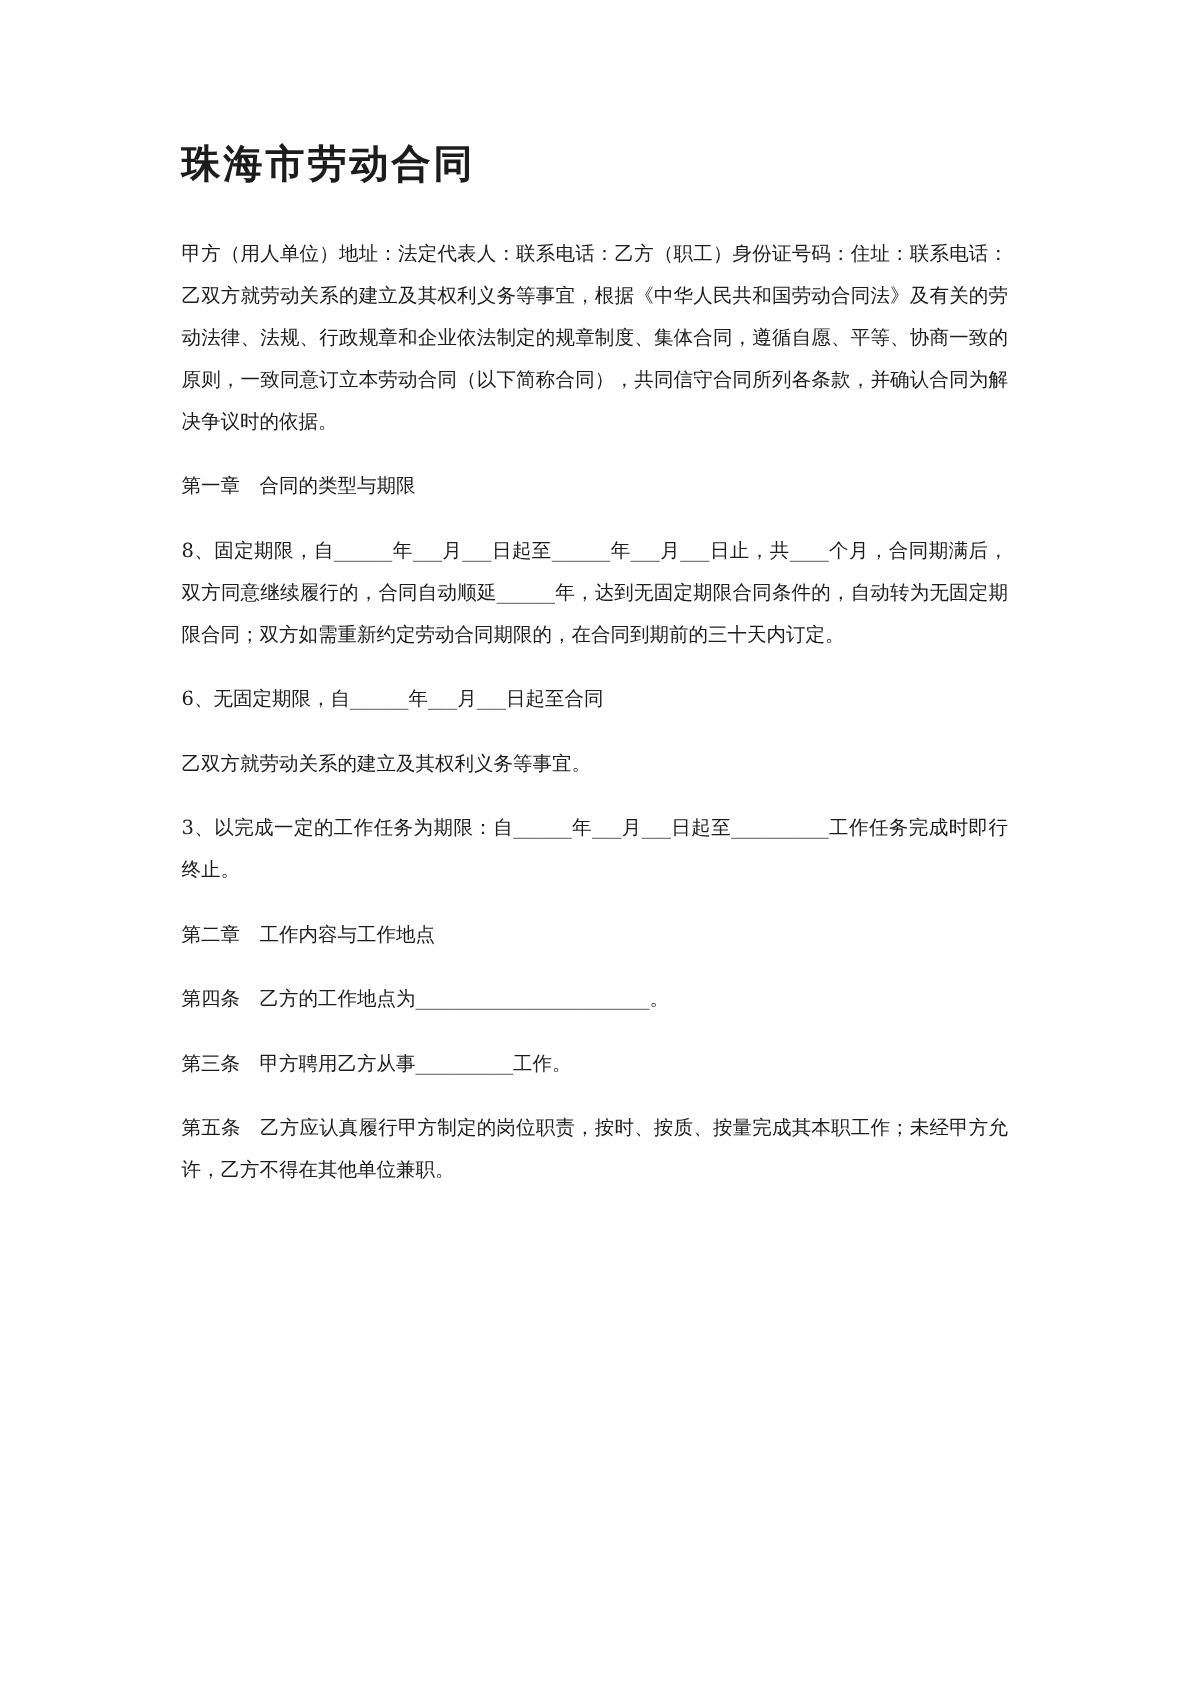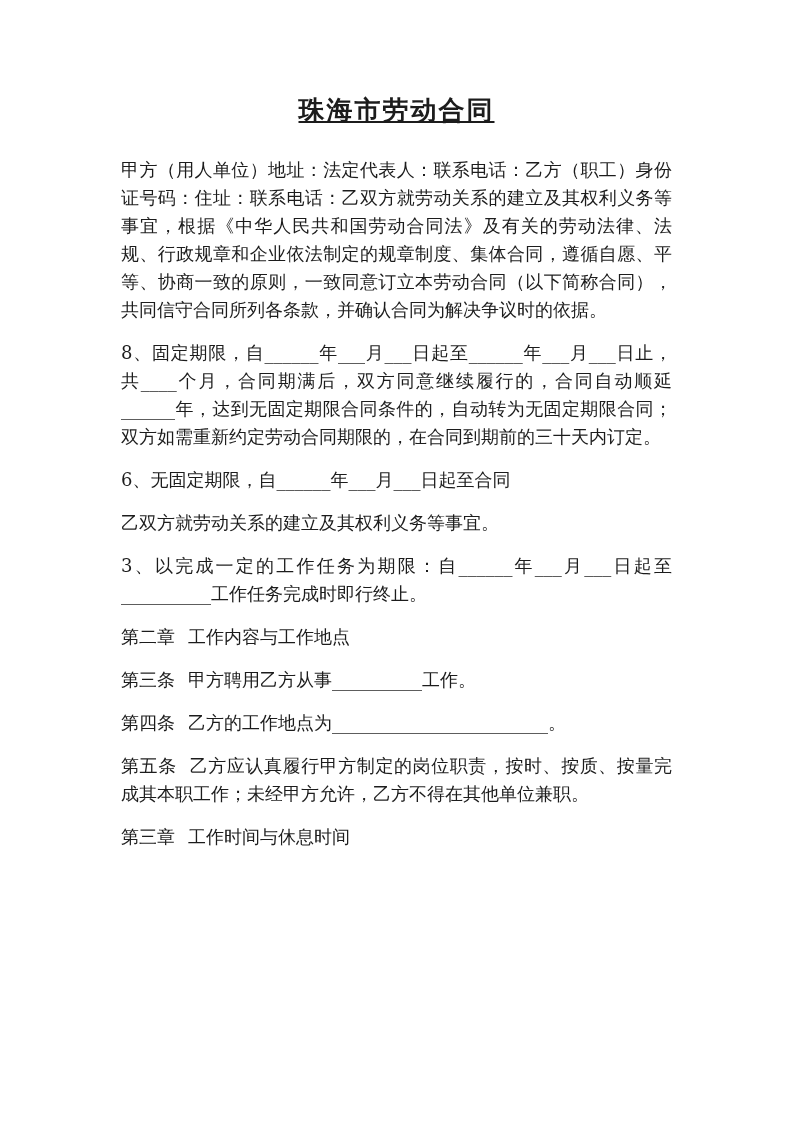--- a/index.html
+++ b/index.html
@@ -17,51 +17,49 @@
       padding: 90px 121px 0 121px;
       overflow: hidden;
       font-family: "DejaVu Serif", "Liberation Serif", serif;
       color: #1c1c1c;
     }
     .doc-title {
       margin: 0;
       font-size: 26px;
       line-height: 40px;
       font-weight: bold;
-      text-align: center;
       letter-spacing: 2px;
-      text-decoration: underline;
     }
     .doc-body {
       margin: 0;
     }
     .para {
       margin: 15px 0;
-      font-size: 18px;
+      font-size: 13px;
       line-height: 28px;
       text-align: justify;
       word-break: break-word;
     }
     .para:first-child {
       margin-top: 26px;
     }
     .clause-label {
       margin-right: 13px;
     }
   </style>
 </head>
 <body>
 
 <div class="page">
   <h1 class="doc-title">珠海市劳动合同</h1>
   <div class="doc-body">
       <p class="para"><span>甲方（用人单位）地址：法定代表人：联系电话：乙方（职工）身份证号码：住址：联系电话：乙双方就劳动关系的建立及其权利义务等事宜，根据《中华人民共和国劳动合同法》及有关的劳动法律、法规、行政规章和企业依法制定的规章制度、集体合同，遵循自愿、平等、协商一致的原则，一致同意订立本劳动合同（以下简称合同），共同信守合同所列各条款，并确认合同为解决争议时的依据。</span></p>
+      <p class="para"><span class="clause-label">第一章</span><span>合同的类型与期限</span></p>
       <p class="para"><span>8、固定期限，自______年___月___日起至______年___月___日止，共____个月，合同期满后，双方同意继续履行的，合同自动顺延______年，达到无固定期限合同条件的，自动转为无固定期限合同；双方如需重新约定劳动合同期限的，在合同到期前的三十天内订定。</span></p>
       <p class="para"><span>6、无固定期限，自______年___月___日起至合同</span></p>
       <p class="para"><span>乙双方就劳动关系的建立及其权利义务等事宜。</span></p>
       <p class="para"><span>3、以完成一定的工作任务为期限：自______年___月___日起至__________工作任务完成时即行终止。</span></p>
       <p class="para"><span class="clause-label">第二章</span><span>工作内容与工作地点</span></p>
+      <p class="para"><span class="clause-label">第四条</span><span>乙方的工作地点为________________________。</span></p>
       <p class="para"><span class="clause-label">第三条</span><span>甲方聘用乙方从事__________工作。</span></p>
-      <p class="para"><span class="clause-label">第四条</span><span>乙方的工作地点为________________________。</span></p>
       <p class="para"><span class="clause-label">第五条</span><span>乙方应认真履行甲方制定的岗位职责，按时、按质、按量完成其本职工作；未经甲方允许，乙方不得在其他单位兼职。</span></p>
-      <p class="para"><span class="clause-label">第三章</span><span>工作时间与休息时间</span></p>
     </div>
 </div>
 
 </body></html>

